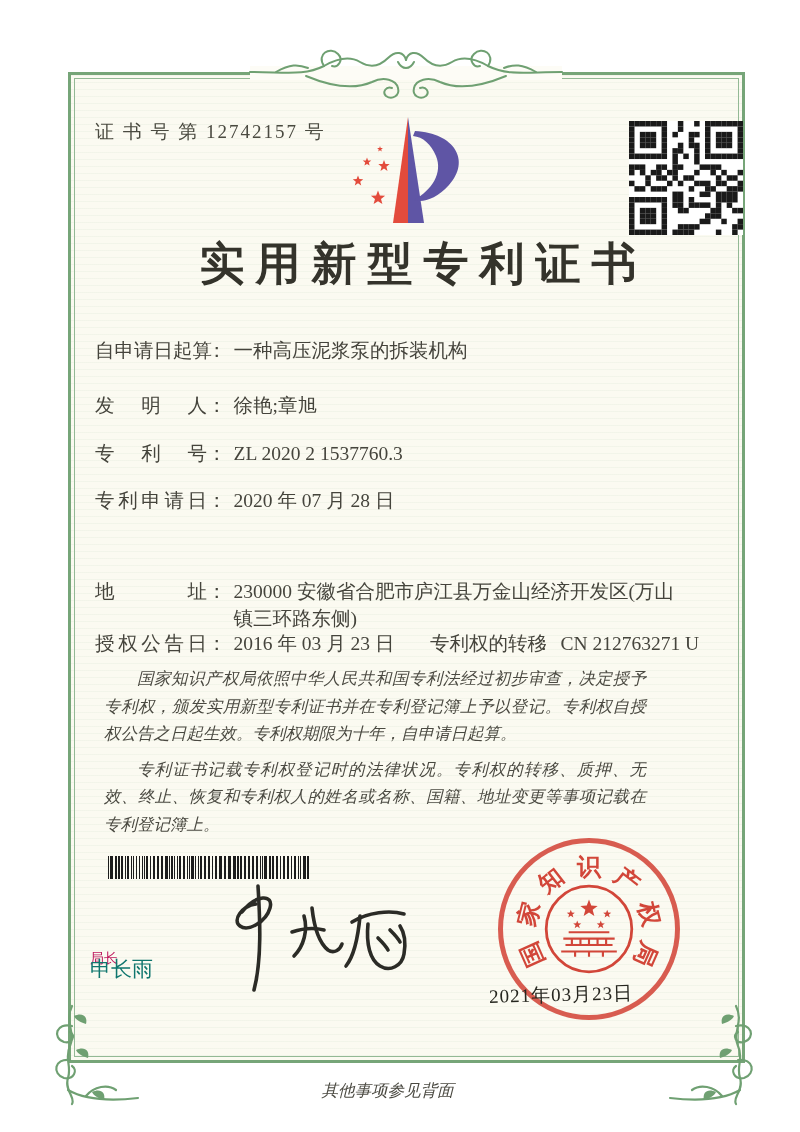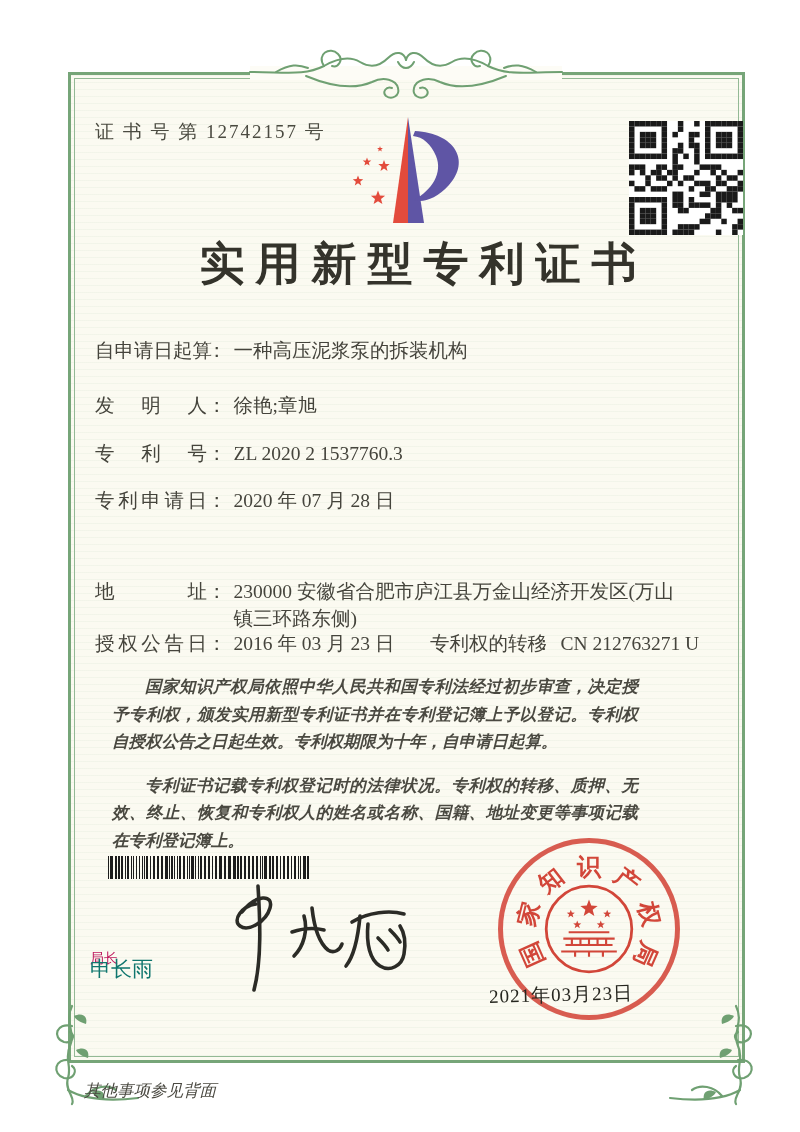--- a/index.html
+++ b/index.html
@@ -26,38 +26,38 @@
 
   .frow{position:absolute;left:95px;font-size:19.5px;color:#45443c;white-space:nowrap;}
   .flabel{display:inline-block;width:112px;text-align:justify;text-align-last:justify;vertical-align:top;}
   .fvalue{margin-left:7px;}
   .frow.address .fvalue{display:inline-block;white-space:normal;width:452px;line-height:27px;vertical-align:top;}
   .pair2{position:absolute;left:335px;top:0;}
   .pair2 .flabel{width:104px;}
 
   .paras{position:absolute;left:96px;top:657px;width:558px;font-size:16.5px;line-height:27.5px;
          font-style:italic;color:#4a4941;text-align:justify;}
-  .paras p{margin:16px;text-indent:2em;font-weight:bold;}
+  .paras p{margin:8px;text-indent:2em;}
 
   .barcode{position:absolute;left:108px;top:856px;width:202px;height:23px;}
   .signer-title{position:absolute;left:90px;top:913px;font-size:14px;color:#be185d;
          font-family:"Liberation Sans","DejaVu Sans",sans-serif;margin-top:37px;}
   .signer-name{position:absolute;left:90px;top:955px;font-size:21px;color:#0f766e;
          font-family:"Liberation Sans","DejaVu Sans",sans-serif;text-align:center;}
   .signature{position:absolute;left:208px;top:880px;width:212px;height:114px;}
 
   .seal{position:absolute;left:498px;top:838px;width:172px;height:172px;border-radius:50%;
         border:5px solid rgba(208,57,44,0.88);opacity:.93;}
   .seal-emblem{position:absolute;left:50%;top:50%;transform:translate(-50%,-50%);width:92px;height:92px;}
   .seal-char{position:absolute;left:50%;top:50%;font-size:24px;font-weight:700;color:#cf392c;
         font-family:"Liberation Serif","DejaVu Serif",serif;}
   .seal-date{position:absolute;left:489px;top:982px;font-size:19px;letter-spacing:1px;color:#26261f;transform:rotate(-1.5deg);}
 
   .footer-page{position:absolute;left:68px;top:1029px;width:671px;text-align:center;font-size:15.5px;color:#46453d;}
-  .back-note{position:absolute;left:84px;top:1080px;width:671px;text-align:left;
+  .back-note{position:absolute;left:52px;top:1080px;width:671px;text-align:center;
         font-size:16.5px;font-style:italic;color:#4a4941;}
   svg{display:block;}
 </style>
 </head>
 <body>
 
 <div id="page">
 
   <div class="border-outer">
     <div class="border-inner"></div>

